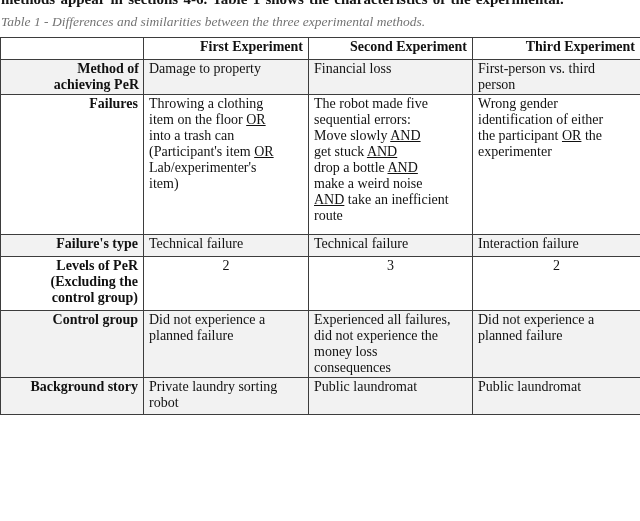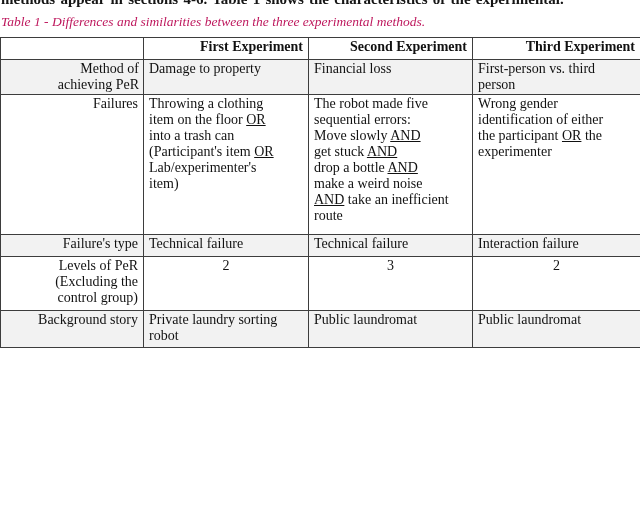--- a/index.html
+++ b/index.html
@@ -9,37 +9,37 @@
     font-family: "Liberation Serif", "DejaVu Serif", serif;
     color: #111;
   }
   .top-cut {
     position: absolute; top: -9px; left: 1px; width: 639px;
     font-weight: bold; font-size: 15px; white-space: nowrap;
     word-spacing: 1.5px; color: #151515;
   }
   .caption {
     position: absolute; top: 14px; left: 1px;
-    font-style: italic; font-size: 13.5px; color: #be185d;
+    font-style: italic; font-size: 13.5px; color: #737373;
     white-space: nowrap;
   }
   table.exp {
     position: absolute; top: 37px; left: 0;
     width: 640px; border-collapse: collapse; table-layout: fixed;
   }
   .exp th, .exp td {
     border: 1px solid #3d3d3d;
     vertical-align: top;
     padding: 1px 5px;
     font-size: 14px; line-height: 16px;
     white-space: pre-line;
     overflow: hidden;
   }
   .exp th { text-align: right; font-weight: bold; }
-  .exp th.rlabel { font-weight: normal; }
+  .exp th.rlabel { font-weight: bold; }
   .exp th.rlabel.right { text-align: right; padding-right: 4px; }
   .exp tr.shaded th, .exp tr.shaded td { background: #f2f2f2; }
   .exp tr.centered td { text-align: center; }
   .u { text-decoration: underline; }
   
   tr.r0 { height: 22px; }
   tr.r1 { height: 35px; }
   tr.r2 { height: 140px; padding-left: 32px; }
   tr.r3 { height: 22px; margin-left: 12px; }
   tr.r4 { height: 54px; }
@@ -111,20 +111,31 @@
 
   <tr class="r4 centered">
     <th class="rlabel">Levels of PeR
 (Excluding the
 control group)</th>
     <td><span>2</span></td>
     <td><span>3</span></td>
     <td><span>2</span></td>
   </tr>
 
+  <tr class="r5 shaded">
+    <th class="rlabel">Control group</th>
+    <td><span>Did not experience a
+planned failure</span></td>
+    <td><span>Experienced all failures,
+did not experience the
+money loss
+consequences</span></td>
+    <td><span>Did not experience a
+planned failure</span></td>
+  </tr>
 
 
   <tr class="r7 shaded">
     <th class="rlabel">Background story</th>
     <td><span>Private laundry sorting
 robot</span></td>
     <td><span>Public laundromat</span></td>
     <td><span>Public laundromat</span></td>
   </tr>
 

